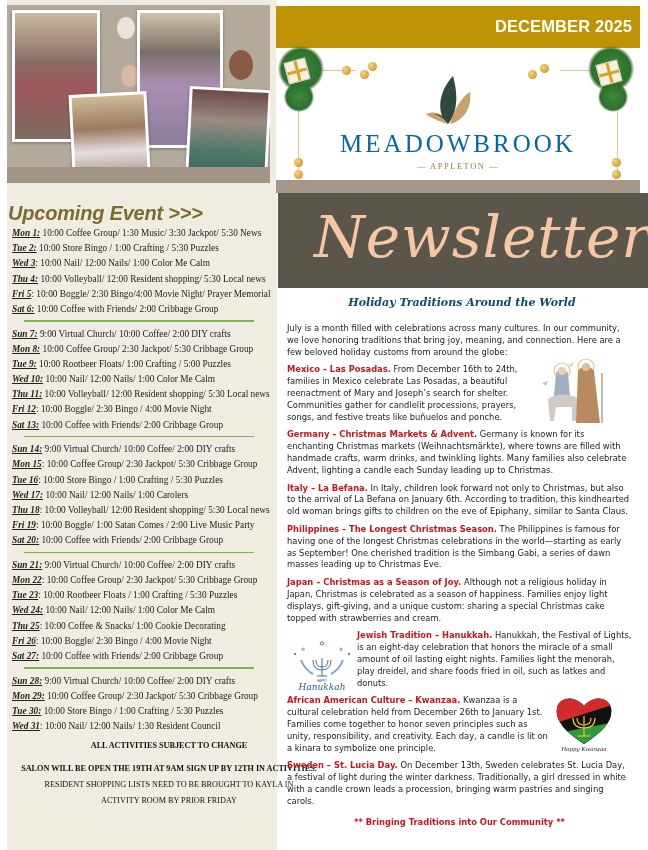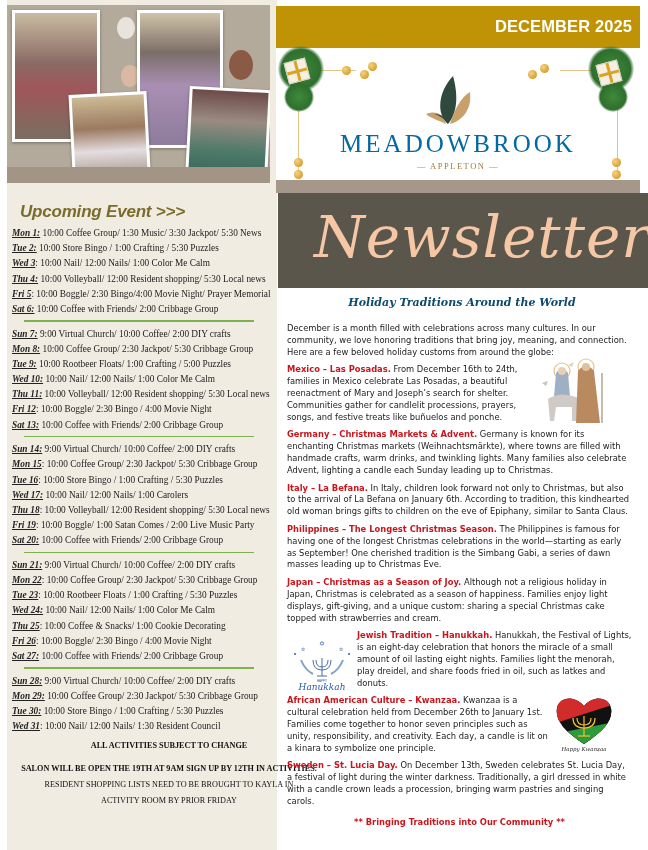--- a/index.html
+++ b/index.html
@@ -15,21 +15,21 @@
     .p1 { left: 5px; top: 5px; width: 88px; height: 132px; }
     .p1 .inner { background: linear-gradient(180deg, #c9bba2 0%, #8a6a64 40%, #a0565a 60%, #7a6e60 100%); }
     .p2 { left: 130px; top: 5px; width: 86px; height: 138px; }
     .p2 .inner { background: linear-gradient(180deg, #d0c3a8 0%, #7b6e68 30%, #a98fb3 55%, #8d7c9c 100%); }
     .p3 { left: 64px; top: 88px; width: 78px; height: 98px; transform: rotate(-3deg); }
     .p3 .inner { background: linear-gradient(180deg, #cdbb96 0%, #9b7a60 35%, #e4dde0 60%, #8f7e6a 100%); }
     .p4 { left: 180px; top: 83px; width: 82px; height: 106px; transform: rotate(3deg); }
     .p4 .inner { background: linear-gradient(180deg, #6c4a48 0%, #9a8b82 30%, #4e7a6a 60%, #2e5c4f 100%); }
     .plant { position: absolute; border-radius: 50%; }
 
-    .upcoming-title { position: absolute; left: 20px; top: 202px; font-size: 17px; font-weight: bold; font-style: italic; color: #7a6c2c; letter-spacing: -0.2px; }
+    .upcoming-title { position: absolute; left: 8px; top: 202px; font-size: 20px; font-weight: bold; font-style: italic; color: #7a6c2c; letter-spacing: -0.2px; }
     .schedule { position: absolute; left: 12px; top: 226px; width: 265px; font-family: "Liberation Serif", serif; font-size: 9.3px; color: #222; }
     .sched-row { white-space: nowrap; height: 15.2px; line-height: 15.2px; }
     .sched-day { font-weight: bold; font-style: italic; text-decoration: underline; }
     .week-divider { width: 230px; height: 1.4px; background: #7eb24f; margin: 3px 0 5px 12px; }
 
     .notices { position: absolute; left: 7px; top: 738px; width: 324px; font-family: "Liberation Serif", serif; font-size: 8.2px; color: #111; text-align: center; line-height: 16px; }
     .notice-bold { font-weight: bold; }
     .notice-gap { height: 7px; }
 
     
@@ -173,21 +173,21 @@
 </div>
 
 <div class="taupe-band"></div>
 <div class="newsletter-panel">
   <div class="newsletter-title">Newsletter</div>
 </div>
 
 <div class="article-heading">Holiday Traditions Around the World</div>
 
 <div class="article">
-  <p class="para">December is a month filled with celebrations across many cultures. In our community, we love honoring traditions that bring joy, meaning, and connection. Here are a few beloved holiday customs from around the globe:</p>
+  <p class="para">July is a month filled with celebrations across many cultures. In our community, we love honoring traditions that bring joy, meaning, and connection. Here are a few beloved holiday customs from around the globe:</p>
   <p class="para" style="padding-right:92px;"><span class="lead">Mexico – Las Posadas.</span><span> From December 16th to 24th, families in Mexico celebrate Las Posadas, a beautiful reenactment of Mary and Joseph’s search for shelter. Communities gather for candlelit processions, prayers, songs, and festive treats like buñuelos and ponche.</span></p>
   <p class="para"><span class="lead">Germany – Christmas Markets &amp; Advent.</span><span> Germany is known for its enchanting Christmas markets (Weihnachtsmärkte), where towns are filled with handmade crafts, warm drinks, and twinkling lights. Many families also celebrate Advent, lighting a candle each Sunday leading up to Christmas.</span></p>
   <p class="para"><span class="lead">Italy – La Befana.</span><span> In Italy, children look forward not only to Christmas, but also to the arrival of La Befana on January 6th. According to tradition, this kindhearted old woman brings gifts to children on the eve of Epiphany, similar to Santa Claus.</span></p>
   <p class="para"><span class="lead">Philippines – The Longest Christmas Season.</span><span> The Philippines is famous for having one of the longest Christmas celebrations in the world—starting as early as September! One cherished tradition is the Simbang Gabi, a series of dawn masses leading up to Christmas Eve.</span></p>
   <p class="para"><span class="lead">Japan – Christmas as a Season of Joy.</span><span> Although not a religious holiday in Japan, Christmas is celebrated as a season of happiness. Families enjoy light displays, gift-giving, and a unique custom: sharing a special Christmas cake topped with strawberries and cream.</span></p>
   <p class="para" style="padding-left:70px;"><span class="lead">Jewish Tradition – Hanukkah.</span><span> Hanukkah, the Festival of Lights, is an eight-day celebration that honors the miracle of a small amount of oil lasting eight nights. Families light the menorah, play dreidel, and share foods fried in oil, such as latkes and donuts.</span></p>
   <p class="para" style="padding-right:84px;"><span class="lead">African American Culture – Kwanzaa.</span><span> Kwanzaa is a cultural celebration held from December 26th to January 1st. Families come together to honor seven principles such as unity, responsibility, and creativity. Each day, a candle is lit on a kinara to symbolize one principle.</span></p>
   <p class="para"><span class="lead">Sweden – St. Lucia Day.</span><span> On December 13th, Sweden celebrates St. Lucia Day, a festival of light during the winter darkness. Traditionally, a girl dressed in white with a candle crown leads a procession, bringing warm pastries and singing carols.</span></p>
   <p class="closing">** Bringing Traditions into Our Community **</p>
 </div>

